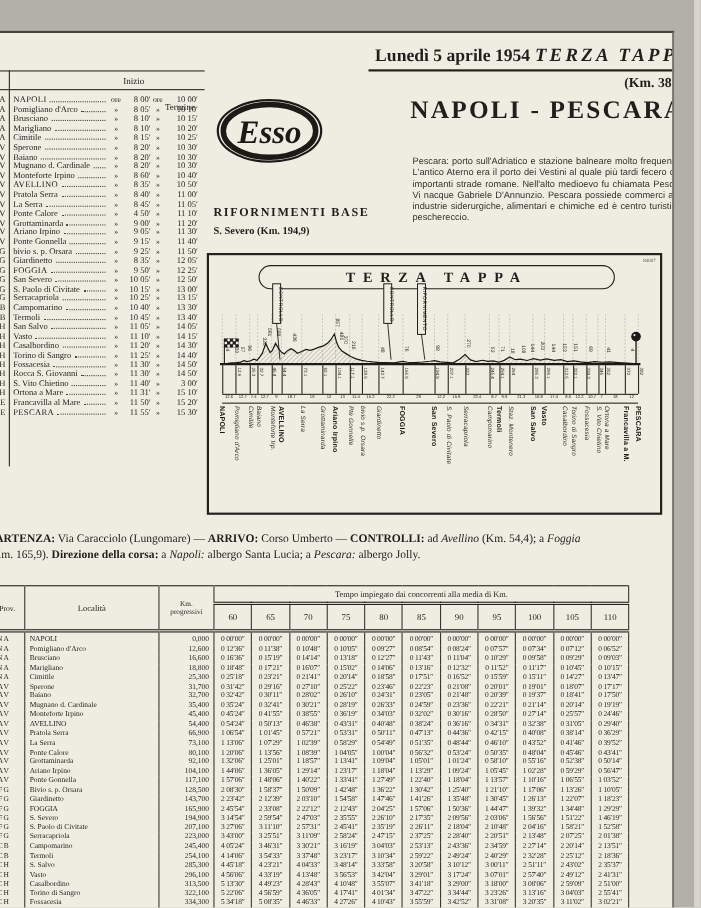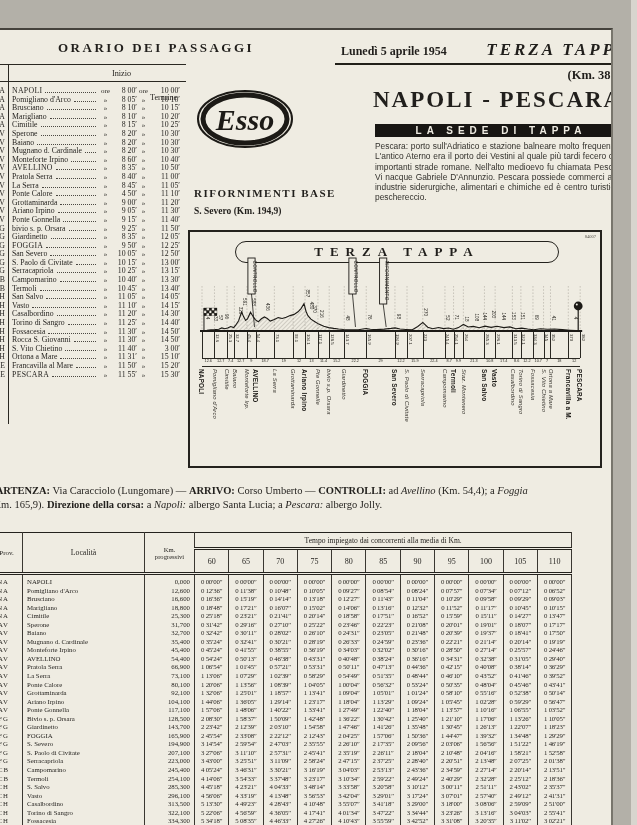--- a/index.html
+++ b/index.html
@@ -16,21 +16,21 @@
     border-right:2px solid #78756c;
     overflow:hidden;
   }
   .edge-strip{position:absolute;right:0;top:0;width:6px;height:100%;background:#d8d5ce;}
   .sheet{position:absolute;left:-10px;top:0;width:660px;height:797px;}
 
   
   .orario-title{position:absolute;left:68px;top:10px;font-size:13px;font-weight:bold;letter-spacing:2.5px;}
   .stage-head{position:absolute;left:345px;top:10px;width:296px;}
   .stage-line{display:flex;align-items:baseline;justify-content:space-between;border-bottom:2.5px solid #222019;padding:0 2px 3px 6px;}
-  .stage-date{font-size:12px;font-weight:bold;text-align:right;}
+  .stage-date{font-size:16px;font-weight:bold;text-align:right;}
   .stage-name{font-size:17px;font-weight:bold;font-style:italic;letter-spacing:3px;}
   .stage-km{text-align:right;font-size:12.5px;font-weight:bold;margin-top:3px;padding-right:10px;}
 
   
   .orario{position:absolute;left:0;top:34px;width:196px;}
   .orario .toprule{position:absolute;left:0;top:0;width:196px;height:0;border-top:1.2px solid #2a2822;}
   .orario .vline{position:absolute;left:18px;top:0;height:360px;border-left:1.2px solid #2a2822;}
   .orario-head{position:absolute;left:0;top:5px;width:196px;font-size:8.2px;}
   .orario-head .i{position:absolute;left:122px;}
   .orario-head .t{position:absolute;left:160px;margin-top:24px;}
@@ -92,21 +92,20 @@
   tbody td.km{text-align:right;padding-right:4px;}
   tbody td.tv{text-align:center;letter-spacing:-0.2px;}
   tbody tr:first-child td{padding-top:3px;}
 </style>
 </head>
 <body>
 
 <div class="page">
   <div class="sheet">
 
-    <div class="orario-title">ORARIO DEI PASSAGGI</div>
 
     <div class="stage-head">
       <div class="stage-line">
         <span class="stage-date">Lunedì 5 aprile 1954</span>
         <span class="stage-name">TERZA TAPPA</span>
       </div>
       <div class="stage-km">(Km. 382)</div>
     </div>
 
     <div class="orario">
@@ -429,21 +428,20 @@
 
     <svg class="esso" viewBox="0 0 100 62">
       <ellipse cx="50" cy="31" rx="47" ry="28" fill="none" stroke="#1c1a16" stroke-width="2"></ellipse>
       <ellipse cx="50" cy="31" rx="42" ry="24" fill="none" stroke="#1c1a16" stroke-width="5"></ellipse>
       <text x="50" y="42" text-anchor="middle" font-family="Liberation Serif, serif" font-style="italic" font-weight="bold" font-size="30" fill="#1c1a16">Esso</text>
     </svg>
     <div class="rif1">RIFORNIMENTI  BASE</div>
     <div class="rif2">S. Severo (Km. 194,9)</div>
 
     <div class="intro-title">NAPOLI - PESCARA</div>
-    <div class="intro-banner">LA SEDE DI TAPPA</div>
     <div class="intro-body">Pescara: porto sull'Adriatico e stazione balneare molto frequentata. L'antico Aterno era il porto dei Vestini al quale più tardi fecero capo importanti strade romane. Nell'alto medioevo fu chiamata Pescara. Vi nacque Gabriele D'Annunzio. Pescara possiede commerci attivi, industrie siderurgiche, alimentari e chimiche ed è centro turistico e peschereccio.</div>
 
     <div class="chartbox">
       <div class="chart-pill">TERZA TAPPA</div>
       <div class="chart-plate">84007</div>
       <svg id="profile-svg" width="402" height="100" viewBox="0 0 402 100">
           <defs>
             <pattern id="hatch" width="3" height="3" patternUnits="userSpaceOnUse" patternTransform="rotate(45)">
               <line x1="0" y1="0" x2="0" y2="3" stroke="#6b675e" stroke-width="0.5"></line>
             </pattern>

